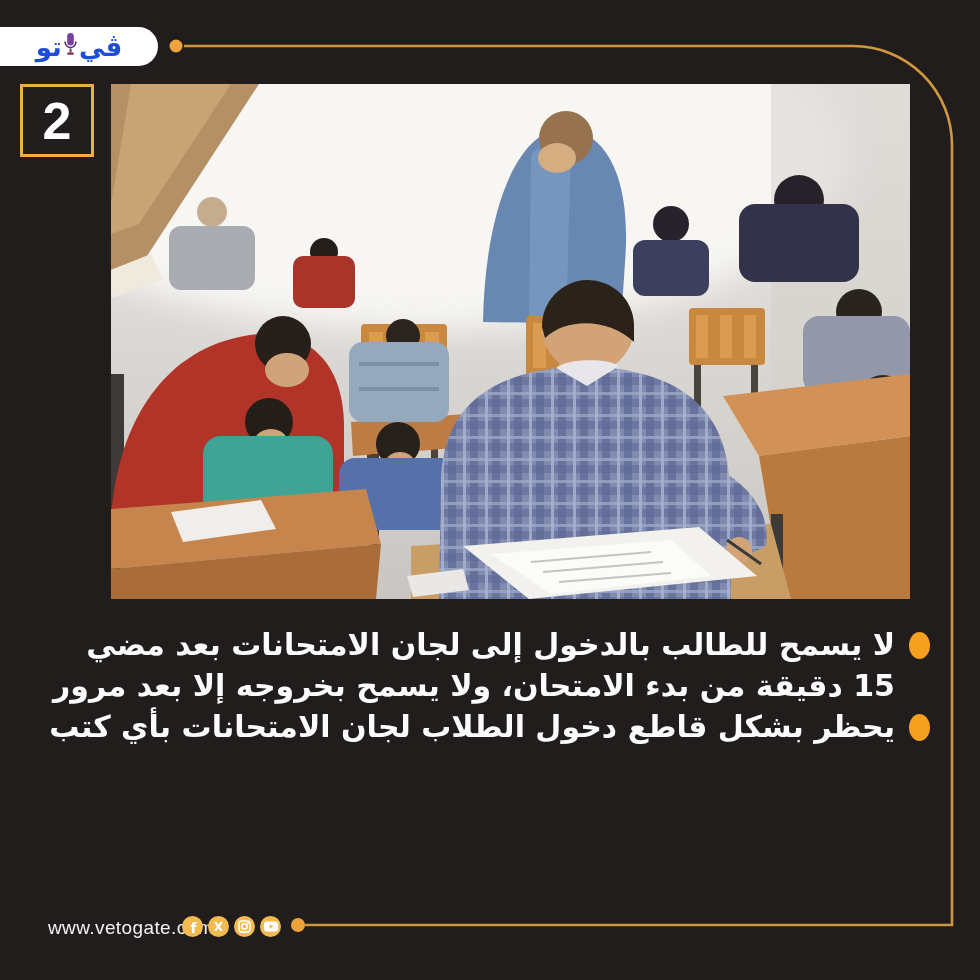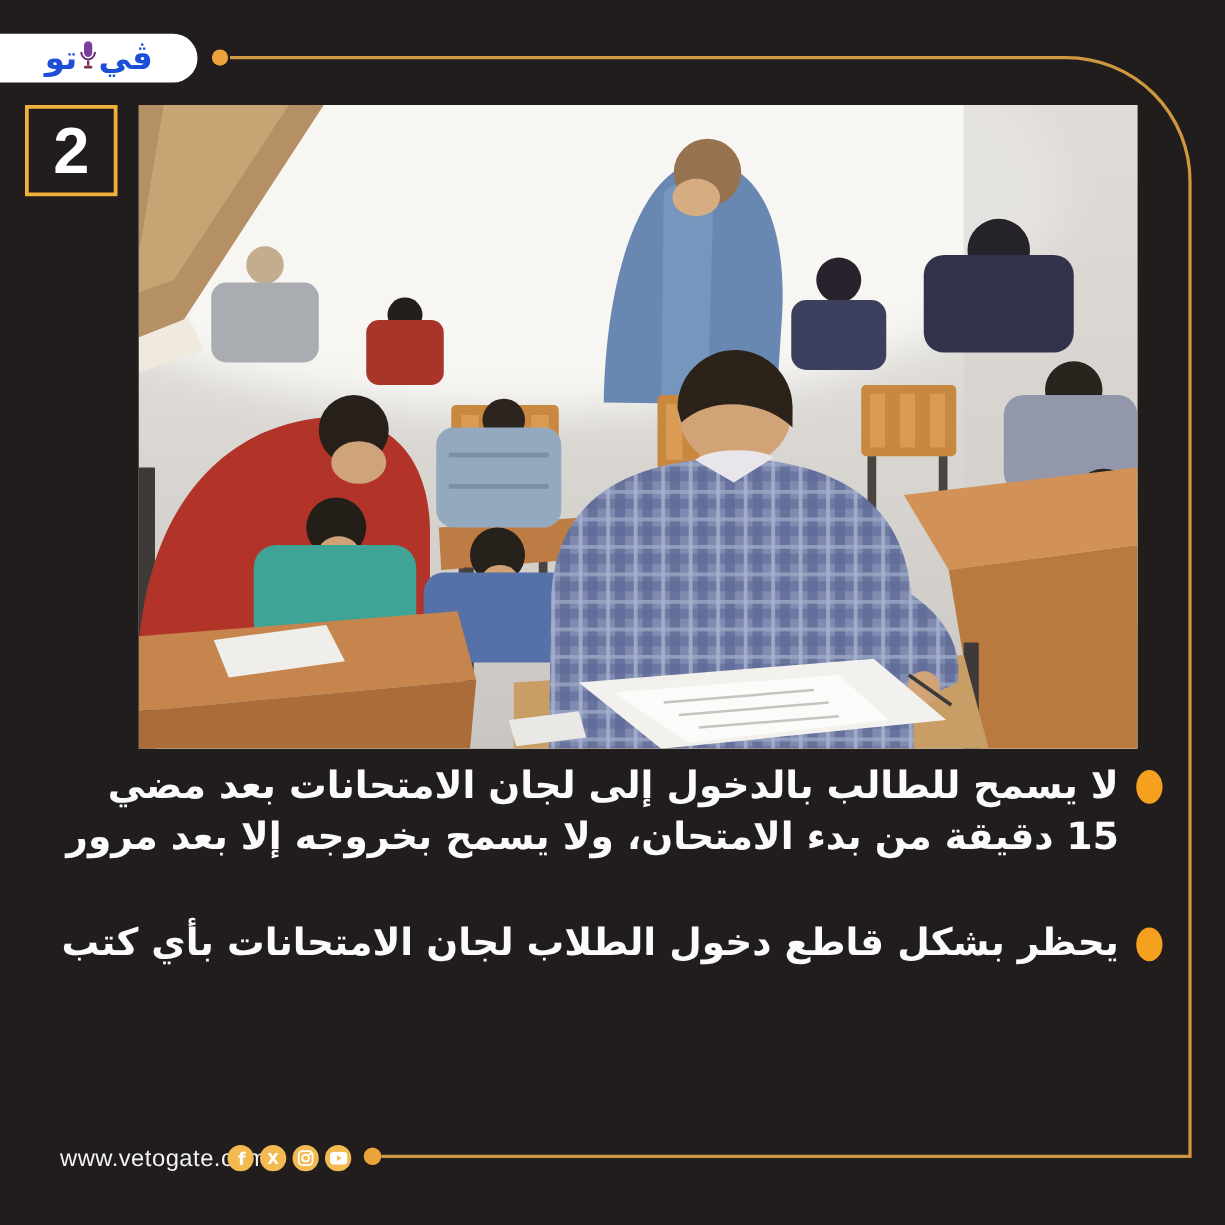--- a/index.html
+++ b/index.html
@@ -28,23 +28,23 @@
     color:#ffffff;font-size:52px;font-weight:bold;line-height:1;
     font-family:"Liberation Sans",sans-serif;
   }
   
   .photo{
     position:absolute;left:111px;top:84px;width:799px;height:515px;
     background:#d8d6d2;overflow:hidden;
   }
   .photo svg{display:block;width:100%;height:100%;}
   
-  .bullets{position:absolute;top:608px;right:50px;width:892px;direction:rtl;}
+  .bullets{position:absolute;top:624px;right:50px;width:892px;direction:rtl;}
   .bullet{display:flex;align-items:flex-start;}
-  .bullet + .bullet{margin-top:44px;}
+  .bullet + .bullet{}
   .marker{
     flex:0 0 auto;width:21px;height:27px;border-radius:50%;
     background:var(--bullet-marker,#F5A01F);margin-top:8px;margin-left:14px;
   }
   .bullet-text{
     font-size:30px;line-height:41px;font-weight:bold;color:var(--text,#FBFBFB);
     text-align:right;
   }
   .bullet-text span{display:block;}
   

